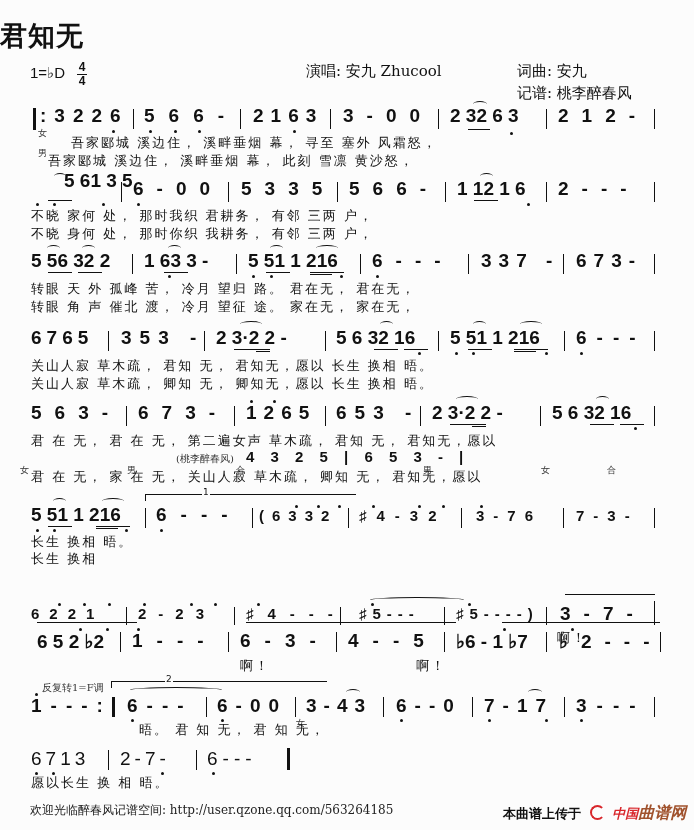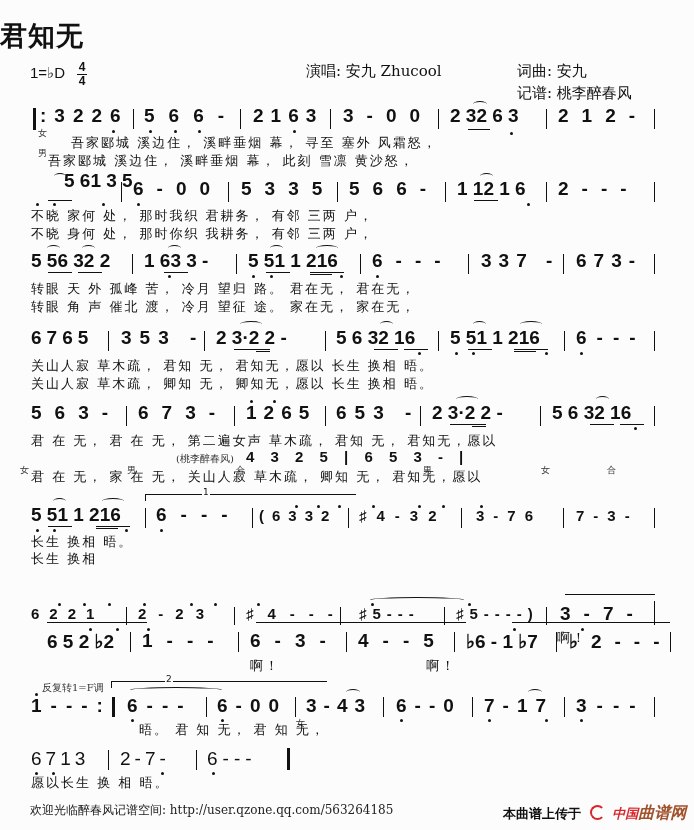--- a/index.html
+++ b/index.html
@@ -258,21 +258,21 @@
   <div class="barline" style="left:444px; top:16px; height:18px;"></div>
   <div class="abs notes small" style="left:456px; top:14px; letter-spacing:6px;">♯5----)</div>
   <div class="dot" style="left:468px; top:12px;"></div>
   <div class="barline" style="left:546px; top:16px; height:18px;"></div>
   <div class="slur" style="left:565px; top:3px; width:90px; border-radius:0;"></div>
   <div class="abs notes" style="left:560px; top:12px; letter-spacing:13px;">3-7-</div>
   <div class="barline" style="left:654px; top:10px; height:24px;"></div>
   <div class="abs lyr" style="left:557px; top:38px;">啊！</div>
 </div>
 
-<div class="abs" style="left:16px; top:620px; width:624px; height:55px;padding-left:8px;">
+<div class="abs" style="left:6px; top:620px; width:624px; height:55px;padding-left:8px;">
   <div class="slur" style="left:31px; top:2px; width:100px; border-radius:0;"></div>
   <div class="abs notes" style="left:31px; top:10px;">6 5 2 ♭2</div>
   <div class="dot" style="left:73px; top:8px;"></div>
   <div class="dot" style="left:100px; top:8px;"></div>
   <div class="barline" style="left:114px; top:12px; height:20px;"></div>
   <div class="abs notes" style="left:126px; top:10px; letter-spacing:14px;">1---</div>
   <div class="dot" style="left:131px; top:8px;"></div>
   <div class="barline" style="left:222px; top:12px; height:20px;"></div>
   <div class="slur" style="left:240px; top:2px; width:210px; border-radius:0;"></div>
   <div class="abs notes" style="left:234px; top:10px; letter-spacing:14px;">6-3-</div>

